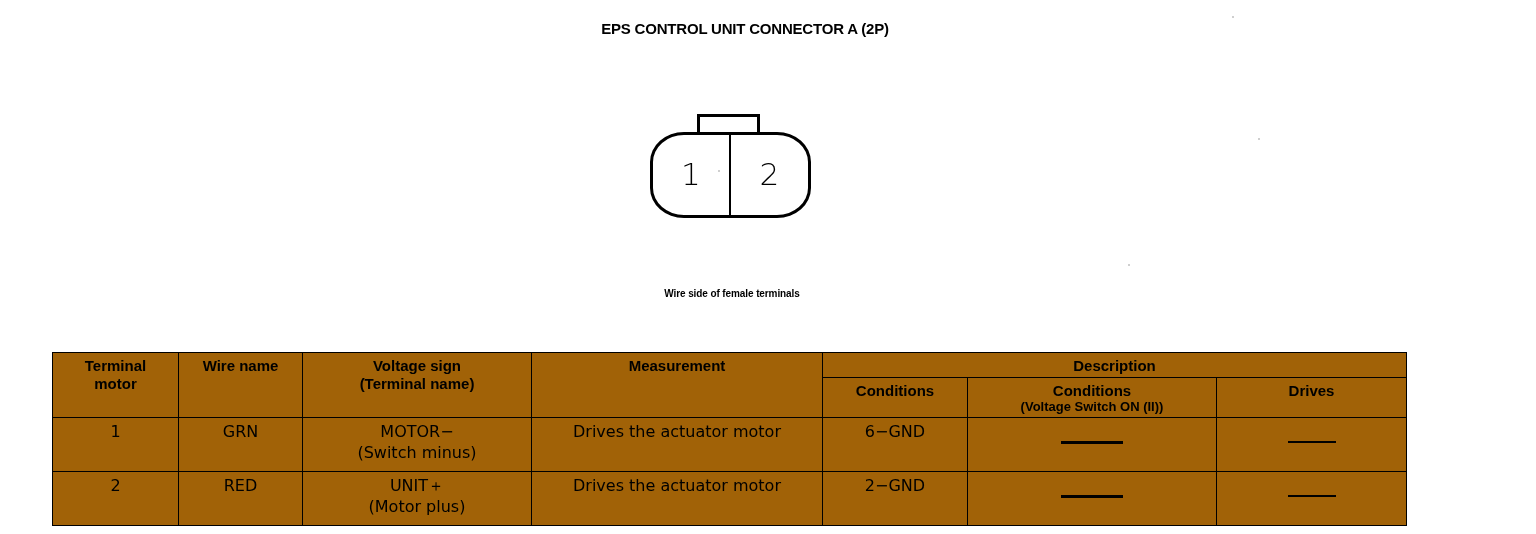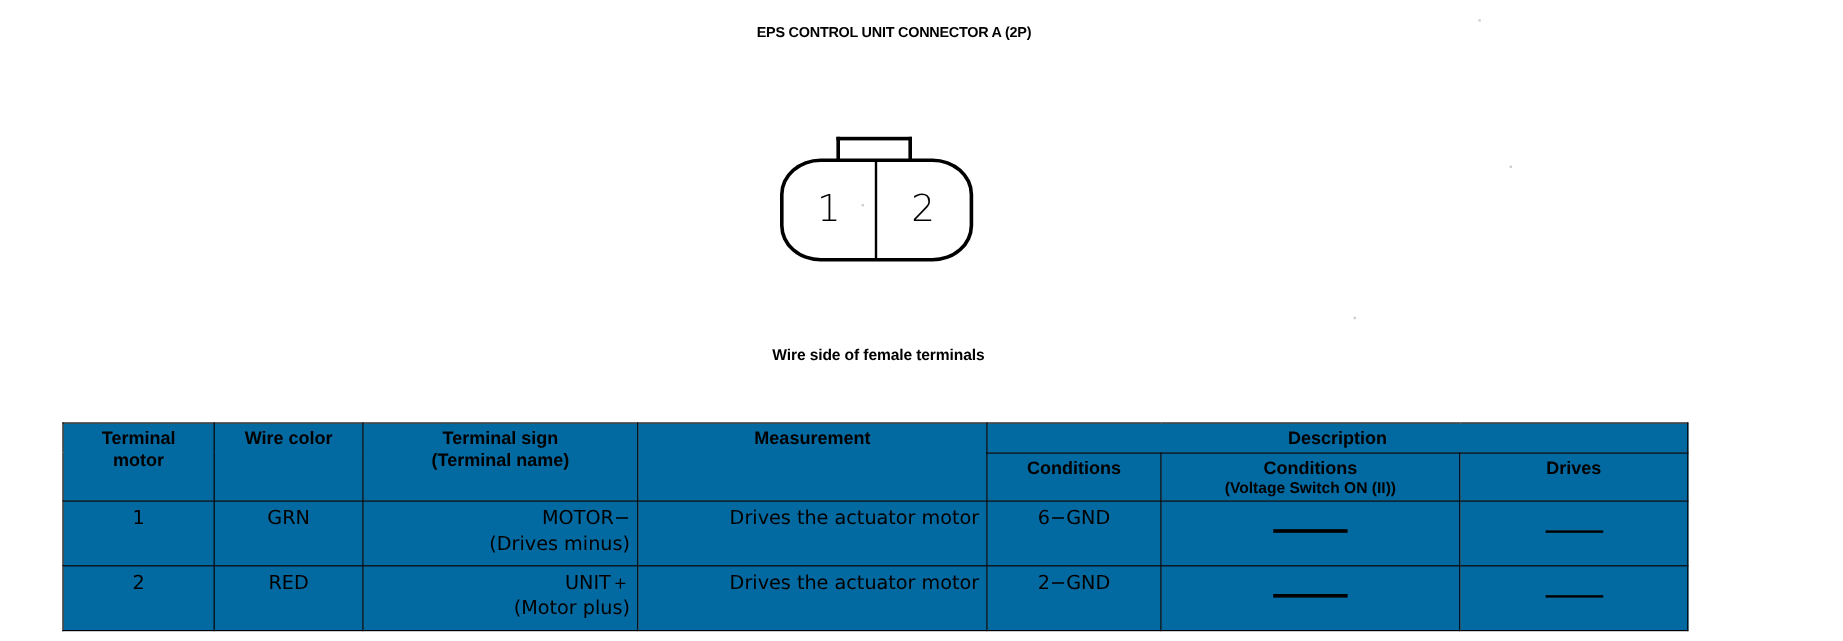--- a/index.html
+++ b/index.html
@@ -16,21 +16,21 @@
     overflow: hidden;
   }
 
   
   .page-title {
     position: absolute;
     left: 0;
     top: 20px;
     width: 1490px;
     text-align: center;
-    font-size: 12px;
+    font-size: 15px;
     font-weight: bold;
     letter-spacing: -0.2px;
     white-space: nowrap;
   }
 
   
   .connector-figure {
     position: absolute;
     left: 646px;
     top: 110px;
@@ -75,41 +75,41 @@
   .connector-cell.divider {
     border-right: 2px solid #000;
   }
 
   .figure-caption {
     position: absolute;
     left: 0;
     top: 288px;
     width: 1464px;
     text-align: center;
-    font-size: 13px;
+    font-size: 10px;
     font-weight: bold;
     letter-spacing: -0.1px;
     white-space: nowrap;
   }
 
   
   .terminal-table {
     position: absolute;
     left: 52px;
     top: 352px;
     width: 1352px;
     border-collapse: collapse;
     table-layout: fixed;
   }
   .terminal-table th,
   .terminal-table td {
     border: 1.6px solid #000;
     padding: 0;
     vertical-align: top;
-    background: #0369a1;
+    background: #a16207;
     margin-top: 16px;
   }
   .terminal-table th {
     text-align: center;
     font-weight: bold;
     font-size: 15px;
     line-height: 1.18;
     padding: 4px 2px 2px 2px;
   }
   .th-sub {
@@ -122,21 +122,21 @@
     font-size: 16px;
     font-family: "DejaVu Sans", sans-serif;
     line-height: 1.32;
     padding: 3px 6px 2px 6px;
     height: 48px;
   }
   .cell-center {
     text-align: center;
   }
   .cell-left {
-    text-align: right;
+    text-align: center;
   }
   .cell-sub {
     display: block;
   }
   .dash-mark {
     display: block;
     text-align: center;
     padding-top: 10px;
     font-family: "DejaVu Sans", sans-serif;
     font-size: 16px;
@@ -196,44 +196,44 @@
     <col class="c-terminals">
     <col class="c-conditions">
     <col class="c-voltage">
   </colgroup>
   <thead>
     <tr>
       <th rowspan="2">
         <span>Terminal</span><br>
         <span>motor</span>
       </th>
-      <th rowspan="2">Wire color</th>
+      <th rowspan="2">Wire name</th>
       <th rowspan="2">
-        <span>Terminal sign</span><br>
+        <span>Voltage sign</span><br>
         <span>(Terminal name)</span>
       </th>
       <th rowspan="2">Measurement</th>
       <th colspan="3">Description</th>
     </tr>
     <tr>
       <th>Conditions</th>
       <th>
         <span>Conditions</span>
         <span class="th-sub">(Voltage Switch ON (II))</span>
       </th>
       <th>Drives</th>
     </tr>
   </thead>
   <tbody>
     <tr>
       <td class="cell-center">1</td>
       <td class="cell-center">GRN</td>
       <td class="cell-left">
         <span class="cell-sub">MOTOR−</span>
-        <span class="cell-sub">(Drives minus)</span>
+        <span class="cell-sub">(Switch minus)</span>
       </td>
       <td class="cell-left">Drives the actuator motor</td>
       <td class="cell-center">6−GND</td>
       <td>
         <span class="dash-mark"></span>
       </td>
       <td>
         <span class="dash-mark short"></span>
       </td>
     </tr>

